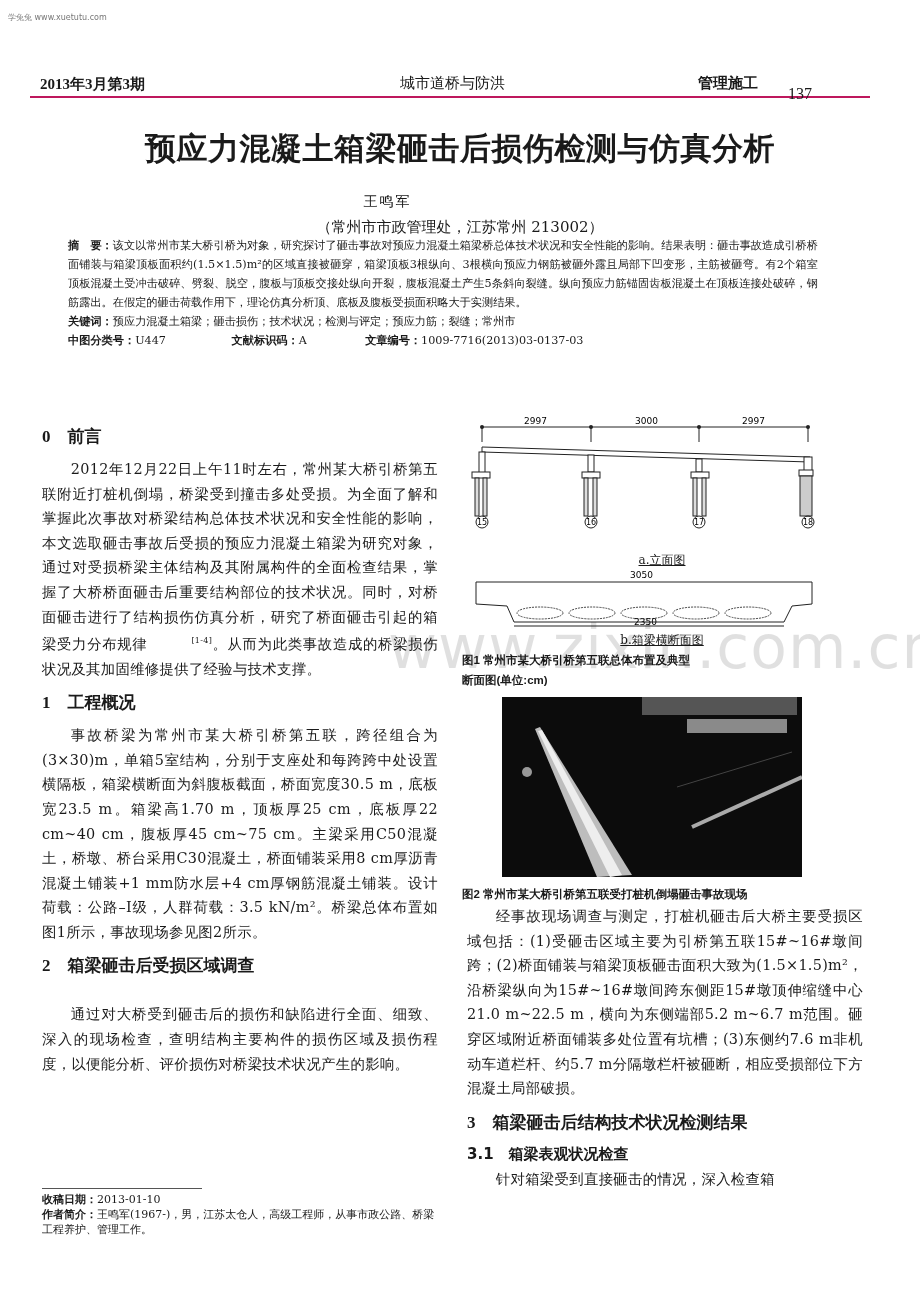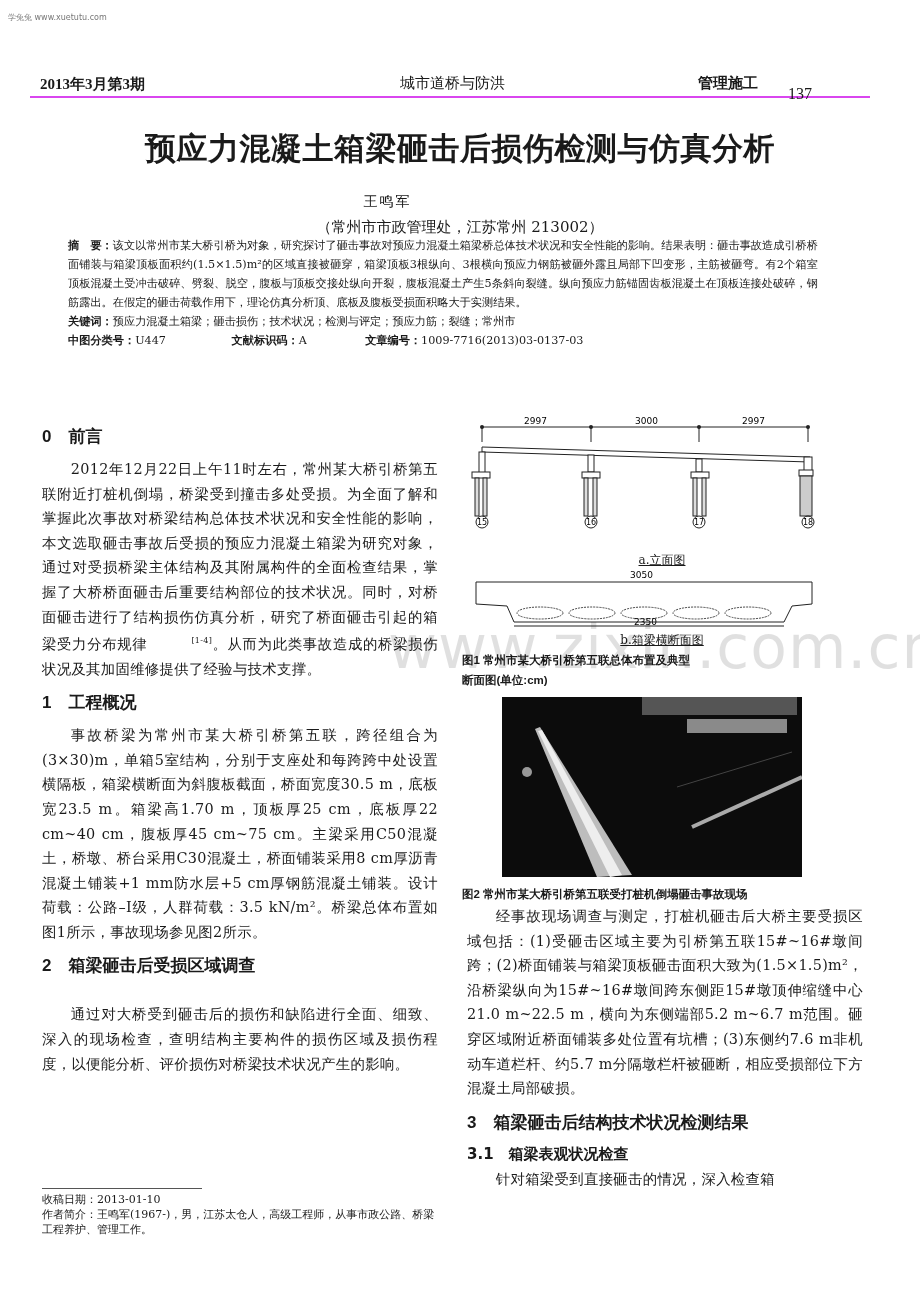--- a/index.html
+++ b/index.html
@@ -1,40 +1,40 @@
 <!DOCTYPE html>
 <html><head>
 <meta charset="utf-8">
 <style>
   * { margin:0; padding:0; box-sizing:border-box; }
   html, body { width:920px; height:1316px; background:#fff; overflow:hidden; }
   body { position:relative; font-family:"DejaVu Serif", serif; color:#1a1a1a; }
   .abs { position:absolute; }
   .watermark-top { left:8px; top:12px; font-family:"DejaVu Sans", sans-serif; font-size:8px; color:#777; }
-  .header { left:30px; top:72px; width:840px; height:26px; border-bottom:2px solid #d946ef; font-size:15px; }
+  .header { left:30px; top:72px; width:840px; height:26px; border-bottom:2px solid #be185d; font-size:15px; }
   .header .left { position:absolute; left:10px; top:3px; font-family:"Liberation Serif", serif; font-weight:bold; }
   .header .center { position:absolute; left:370px; top:2px; font-size:15px; font-family:Liberation Mono, monospace; }
   .header .section { position:absolute; left:668px; top:2px; font-family:"DejaVu Sans", sans-serif; font-weight:bold; font-size:15px; }
   .header .page { position:absolute; left:758px; top:1px; font-family:"Liberation Serif", serif; font-size:16px;margin-top:12px; }
   .title { left:0; top:128px; width:920px; text-align:center; font-family:"DejaVu Serif", serif; font-weight:bold; font-size:31px; letter-spacing:0.5px; }
   .author { left:0; top:193px; width:775px; text-align:center; font-size:14px; letter-spacing:2px; }
   .affil { left:0; top:218px; width:920px; text-align:center; font-size:15px; }
   .abstract { left:68px; top:236px; width:750px; font-size:11.2px; line-height:19px; text-align:justify; }
   .abstract b { font-family:"DejaVu Sans", sans-serif; font-weight:bold; }
   .meta-row { font-size:11.2px; line-height:19px; }
   .meta-row span { display:inline-block; }
   .col-left { left:42px; top:423px; width:396px; }
   .col-right { left:467px; top:904px; width:396px; }
-  h2 { font-family:Liberation Sans, sans-serif; font-weight:bold; font-size:17px; margin:0; line-height:28px; }
+  h2 { font-family:Liberation Serif, serif; font-weight:bold; font-size:17px; margin:0; line-height:28px; }
   h3 { font-family:"DejaVu Sans", sans-serif; font-weight:bold; font-size:15px; margin:0; line-height:26px; }
   p.body { font-size:14.4px; line-height:24.6px; text-align:justify; text-indent:2em; letter-spacing:0.3px; }
   sup { font-size:8px;padding-left:44px; }
   .footnote-line { left:42px; top:1188px; width:160px; border-top:1px solid #555; }
   .footnote { left:42px; top:1192px; width:400px; font-size:11px; line-height:15px; }
-  .footnote b { font-family:"DejaVu Sans", sans-serif; font-weight:normal; }
+  .footnote b { font-family:"DejaVu Sans", sans-serif; font-weight:bold; }
   .fig1 { left:462px; top:410px; width:400px; height:150px; }
   .fig1-sub { font-size:12px; text-decoration:underline; text-align:center; }
   .fig1b { left:462px; top:568px; width:400px; height:60px; }
   .cap { font-family:Liberation Sans, sans-serif; font-weight:bold; font-size:11.5px; line-height:20px; }
   .photo { left:502px; top:697px; width:300px; height:180px; background:#0b0b0b; overflow:hidden; }
   .center-watermark { left:388px; top:612px; font-family:"DejaVu Sans", sans-serif; font-size:60px; color:rgba(0,0,0,0.12); letter-spacing:1px; }
 </style>
 </head>
 <body>
 
@@ -62,21 +62,21 @@
     <span style="width:160px"><b>中图分类号：</b><span>U447</span></span>
     <span style="width:130px"><b>文献标识码：</b><span>A</span></span>
     <span><b>文章编号：</b><span>1009-7716(2013)03-0137-03</span></span>
   </div>
 </div>
 
 <div class="abs col-left">
   <h2 style="margin-bottom:6px;">0　前言</h2>
   <p class="body"><span>2012年12月22日上午11时左右，常州某大桥引桥第五联附近打桩机倒塌，桥梁受到撞击多处受损。为全面了解和掌握此次事故对桥梁结构总体技术状况和安全性能的影响，本文选取砸击事故后受损的预应力混凝土箱梁为研究对象，通过对受损桥梁主体结构及其附属构件的全面检查结果，掌握了大桥桥面砸击后重要结构部位的技术状况。同时，对桥面砸击进行了结构损伤仿真分析，研究了桥面砸击引起的箱梁受力分布规律</span><sup>[1-4]</sup><span>。从而为此类事故造成的桥梁损伤状况及其加固维修提供了经验与技术支撑。</span></p>
   <h2 style="margin:8px 0 6px;">1　工程概况</h2>
-  <p class="body">事故桥梁为常州市某大桥引桥第五联，跨径组合为(3×30)m，单箱5室结构，分别于支座处和每跨跨中处设置横隔板，箱梁横断面为斜腹板截面，桥面宽度30.5 m，底板宽23.5 m。箱梁高1.70 m，顶板厚25 cm，底板厚22 cm~40 cm，腹板厚45 cm~75 cm。主梁采用C50混凝土，桥墩、桥台采用C30混凝土，桥面铺装采用8 cm厚沥青混凝土铺装+1 mm防水层+5 cm厚钢筋混凝土铺装。设计荷载：公路–I级，人群荷载：3.5 kN/m²。桥梁总体布置如图1所示，事故现场参见图2所示。</p>
+  <p class="body">事故桥梁为常州市某大桥引桥第五联，跨径组合为(3×30)m，单箱5室结构，分别于支座处和每跨跨中处设置横隔板，箱梁横断面为斜腹板截面，桥面宽度30.5 m，底板宽23.5 m。箱梁高1.70 m，顶板厚25 cm，底板厚22 cm~40 cm，腹板厚45 cm~75 cm。主梁采用C50混凝土，桥墩、桥台采用C30混凝土，桥面铺装采用8 cm厚沥青混凝土铺装+1 mm防水层+4 cm厚钢筋混凝土铺装。设计荷载：公路–I级，人群荷载：3.5 kN/m²。桥梁总体布置如图1所示，事故现场参见图2所示。</p>
   <h2 style="margin:8px 0 22px;">2　箱梁砸击后受损区域调查</h2>
   <p class="body">通过对大桥受到砸击后的损伤和缺陷进行全面、细致、深入的现场检查，查明结构主要构件的损伤区域及损伤程度，以便能分析、评价损伤对桥梁技术状况产生的影响。</p>
 </div>
 
 <div class="abs footnote-line"></div>
 <div class="abs footnote">
   <div><b>收稿日期：</b><span>2013-01-10</span></div>
   <div><b>作者简介：</b><span>王鸣军(1967-)，男，江苏太仓人，高级工程师，从事市政公路、桥梁工程养护、管理工作。</span></div>
 </div>
 

